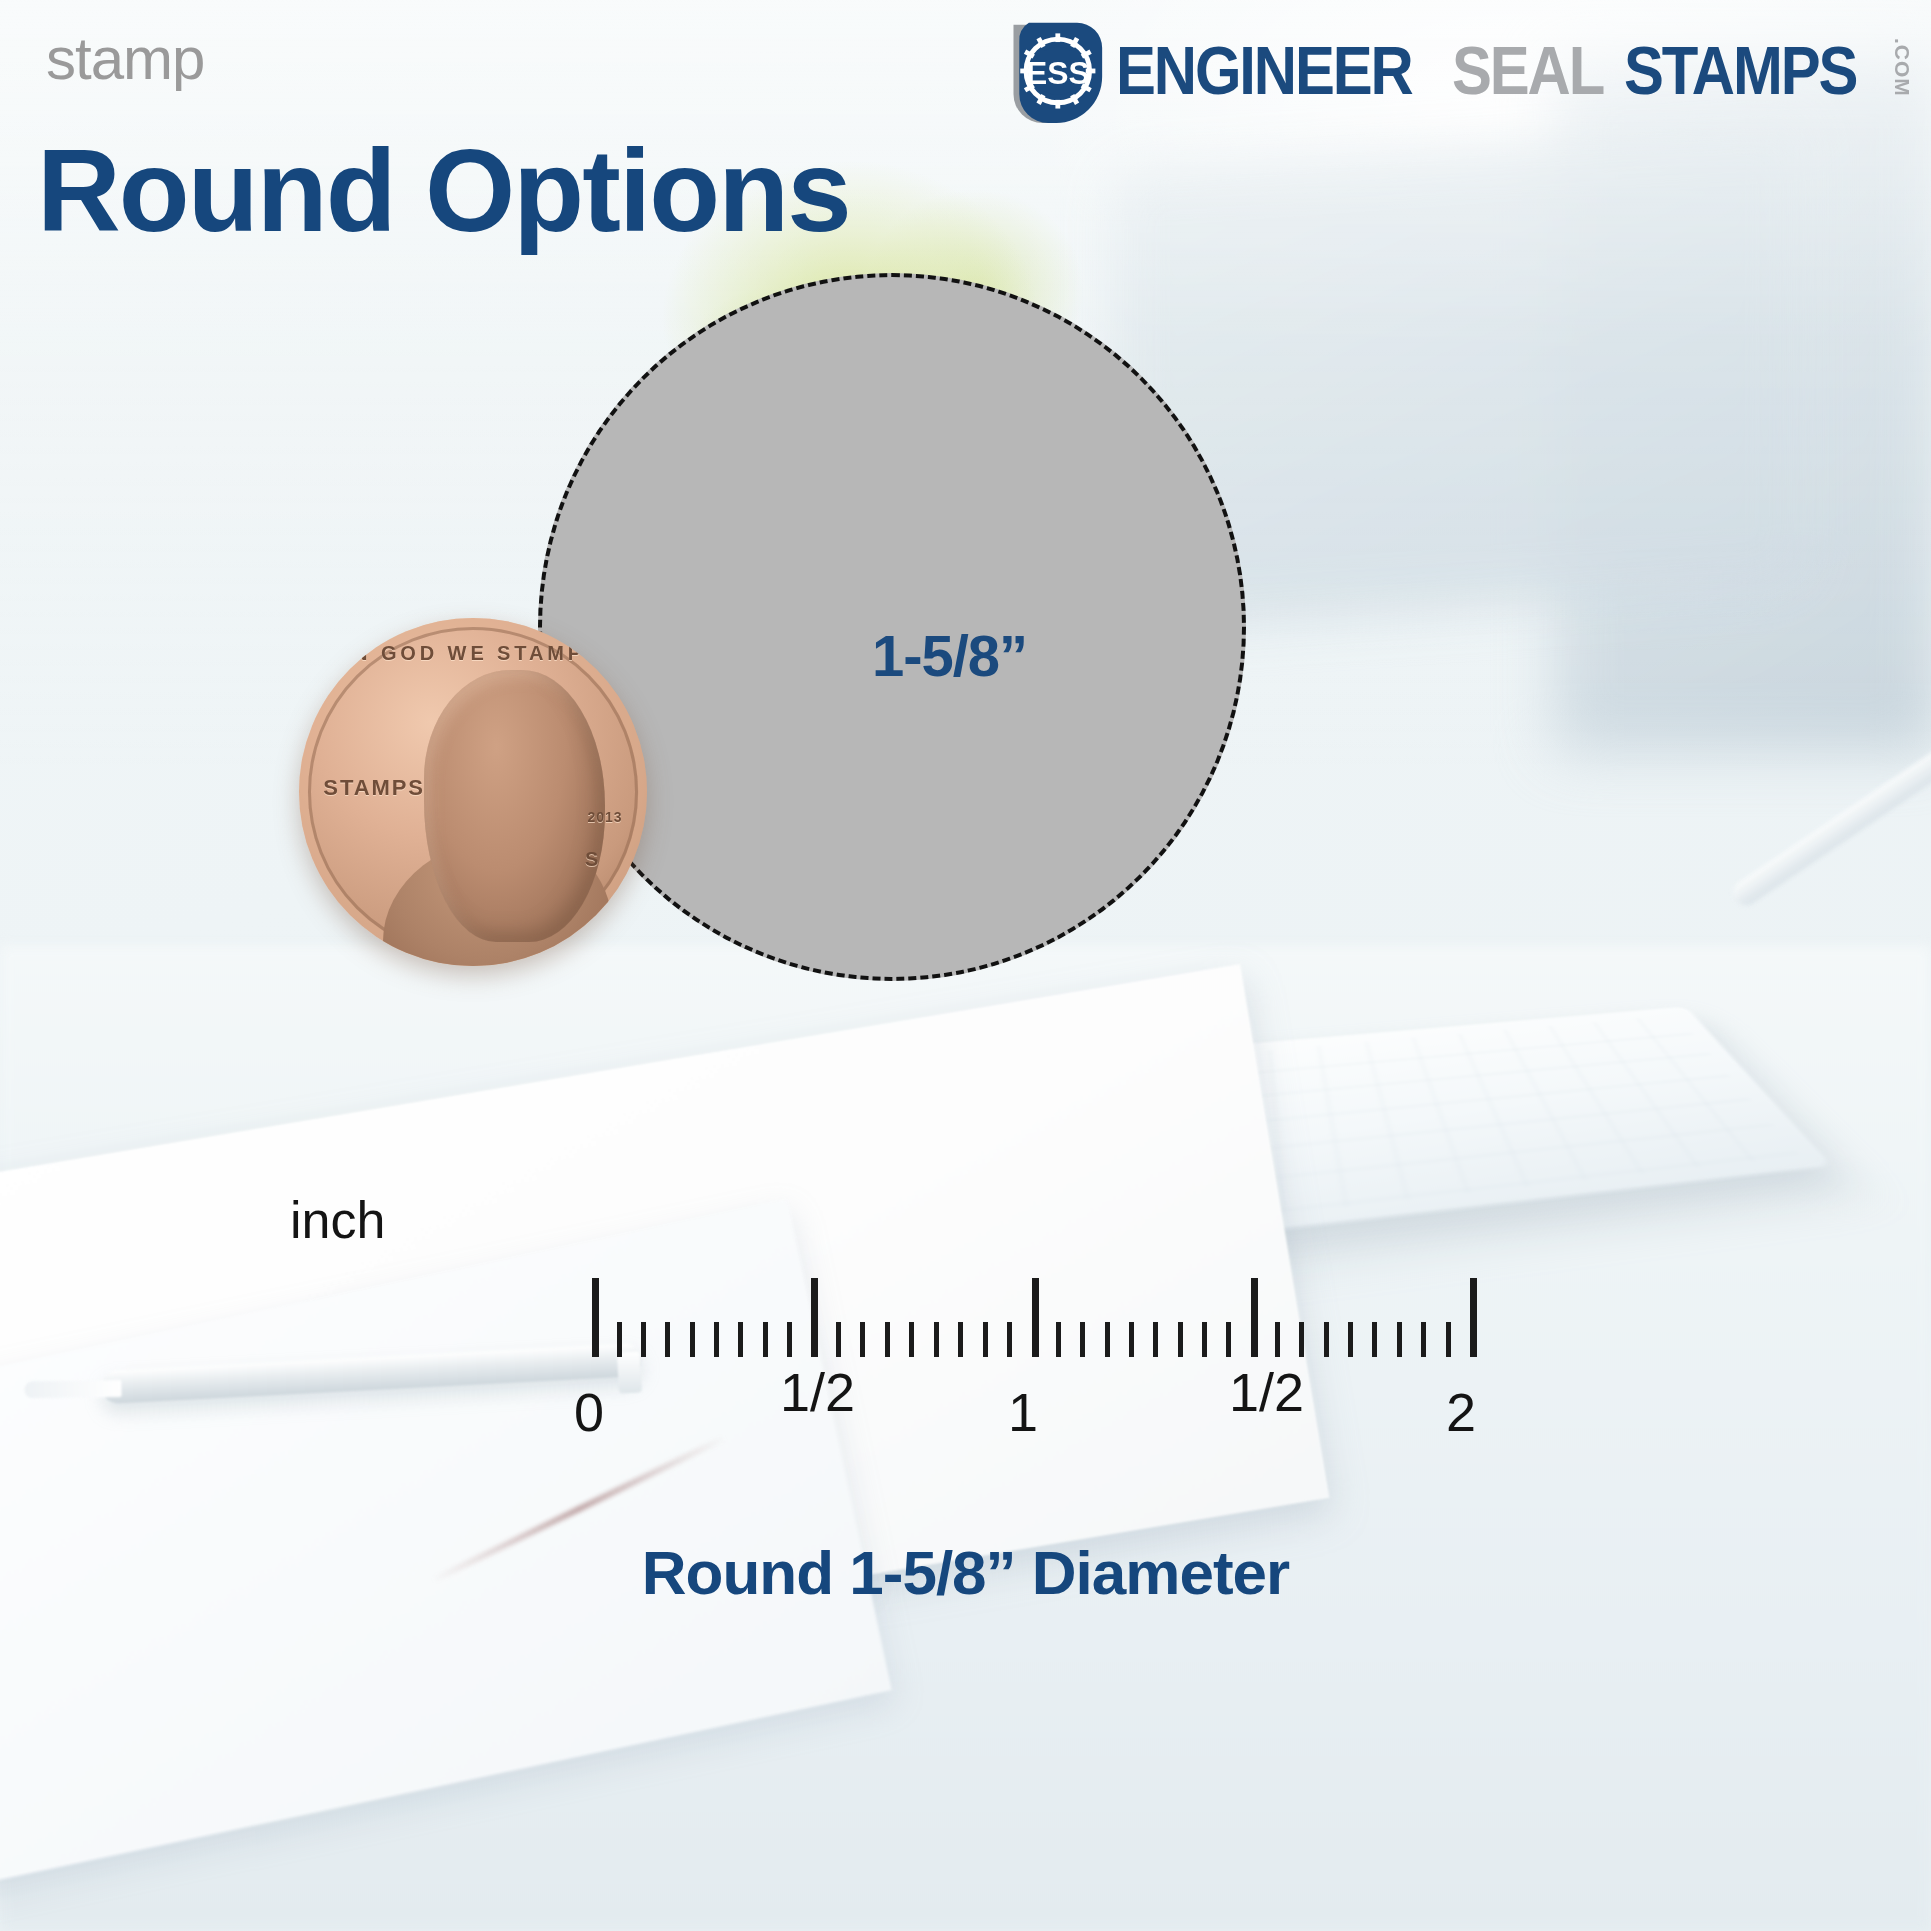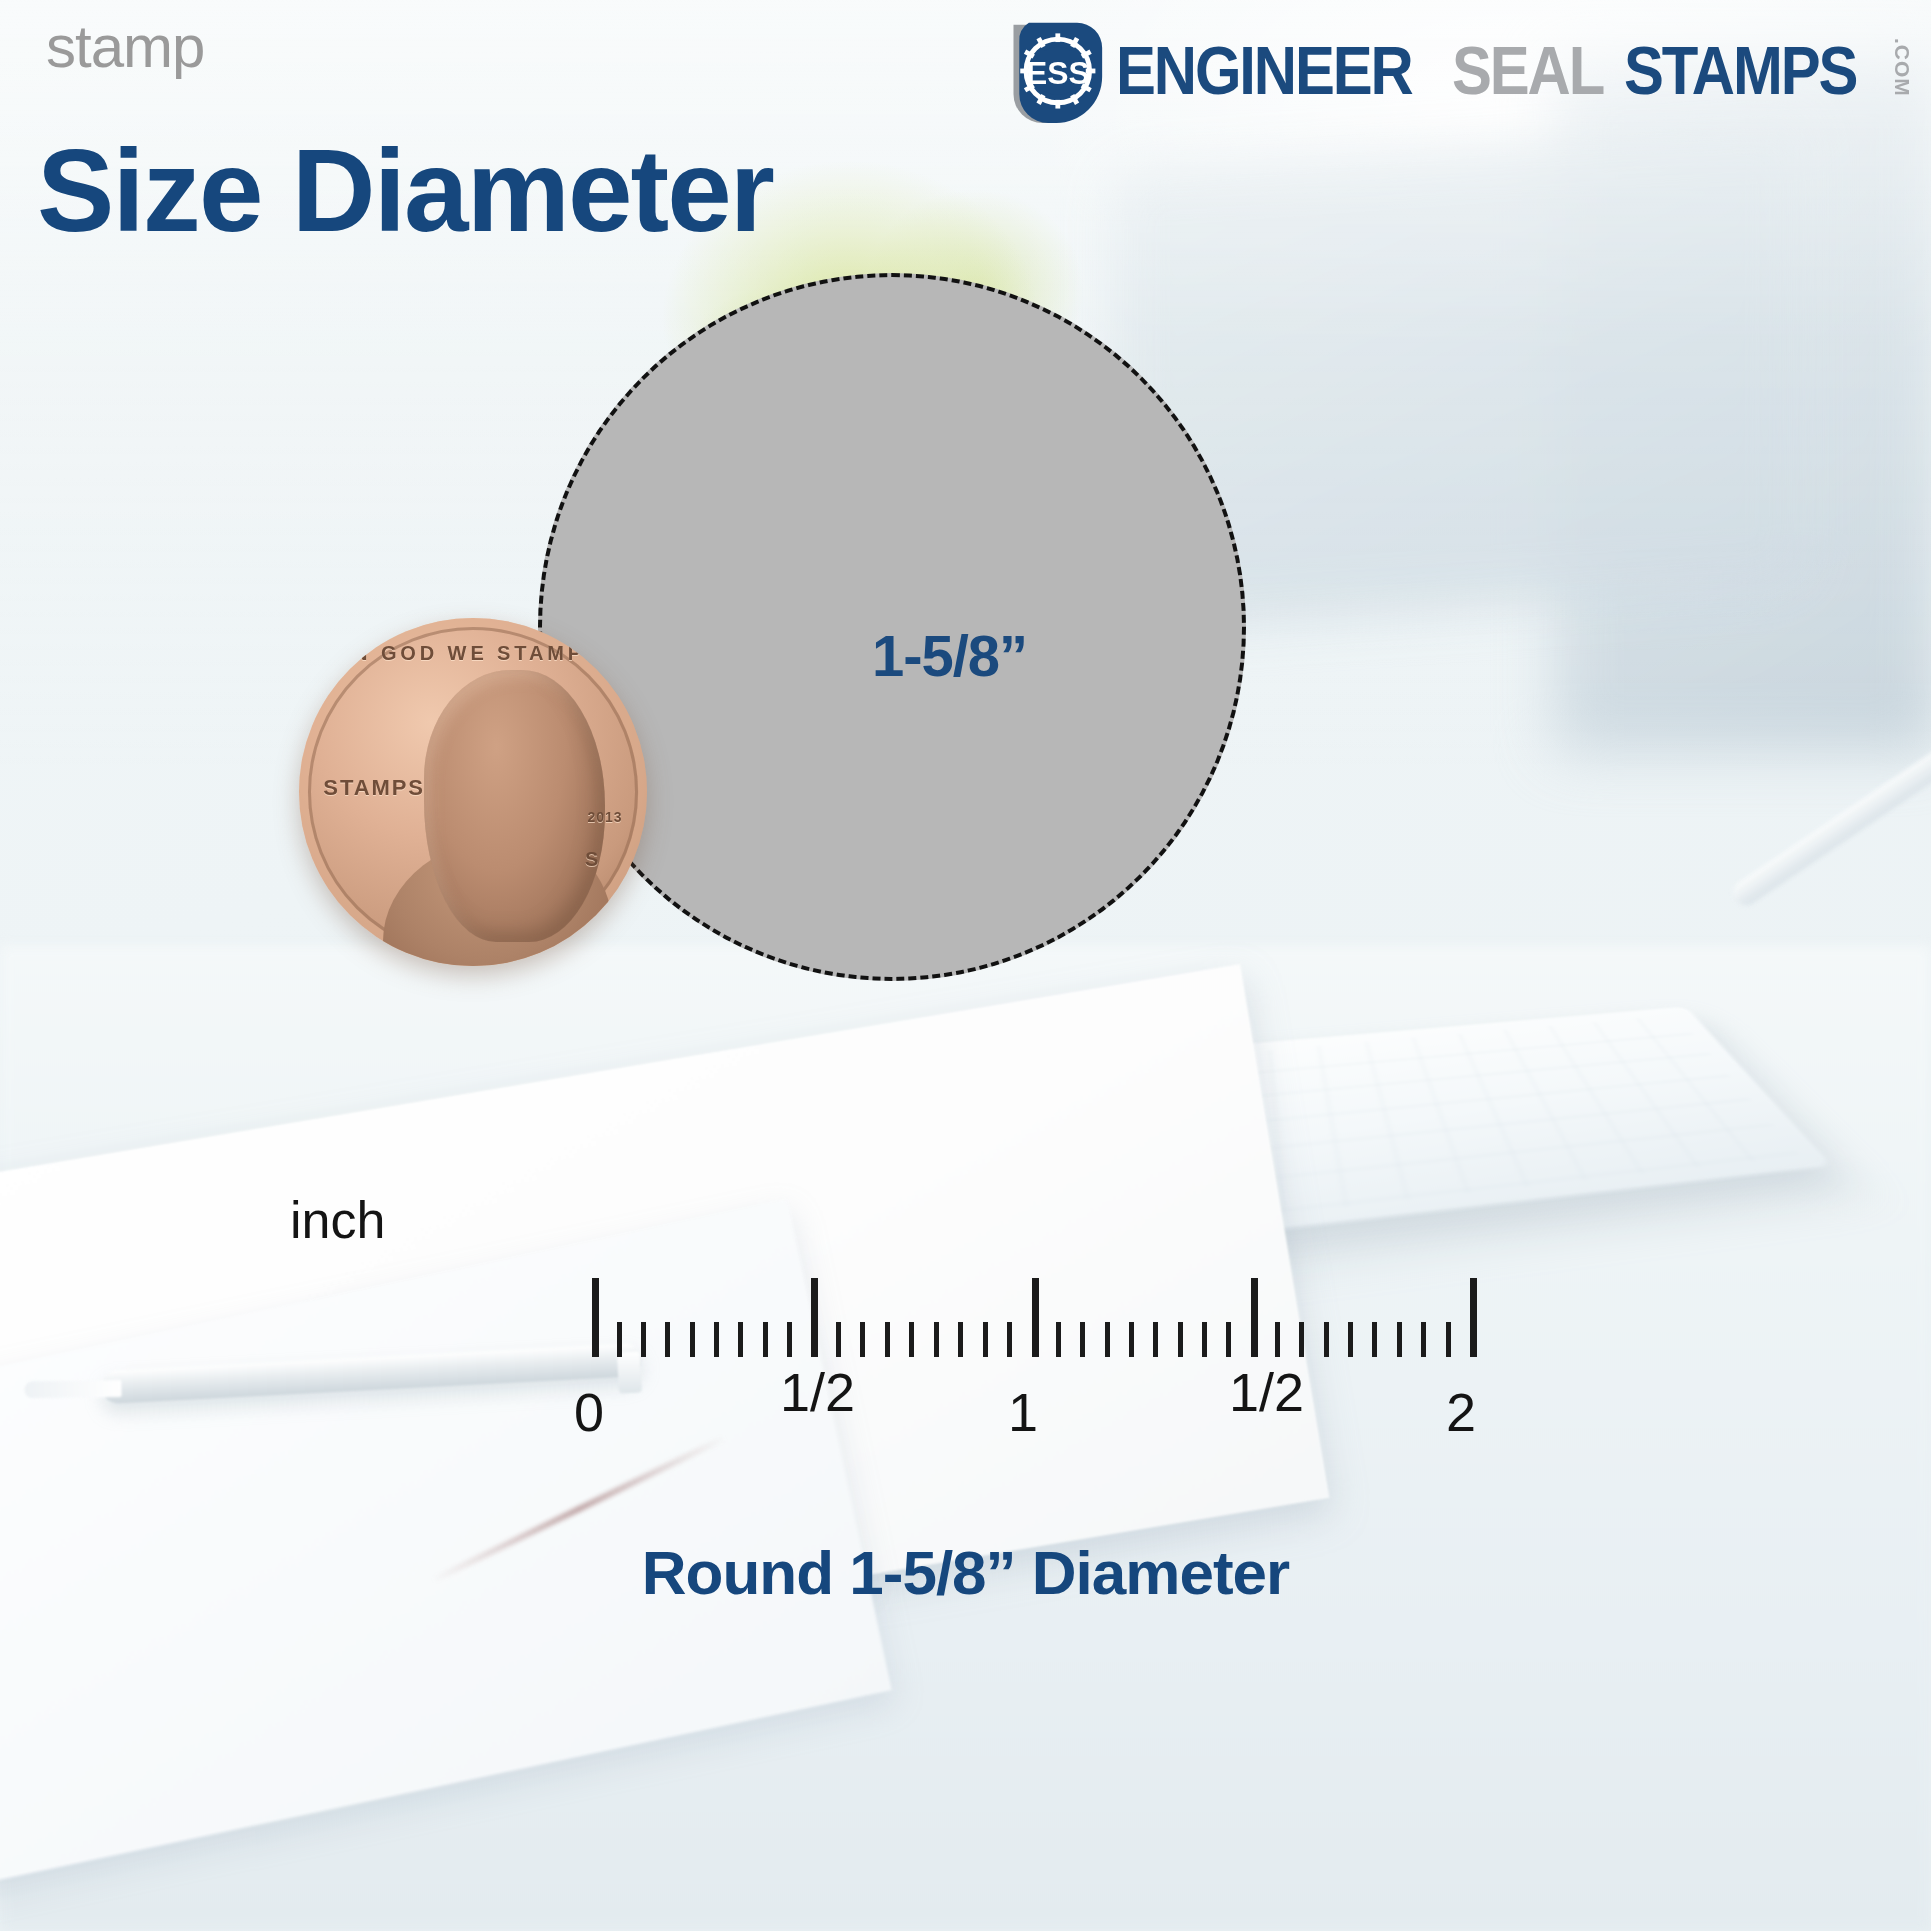--- a/index.html
+++ b/index.html
@@ -106,21 +106,21 @@
     transform:rotate(-26deg); filter:blur(2.3px);
   }
   
   #sheen{
     position:absolute; inset:0;
     background:linear-gradient(180deg, rgba(255,255,255,.55) 0%, rgba(255,255,255,.10) 18%, rgba(255,255,255,0) 40%);
   }
 
   
   #kicker{
-    position:absolute; left:46px; top:12px;
+    position:absolute; left:46px; top:24px;
     font-size:60px; color:#9a9a9a; letter-spacing:-1px; font-weight:400;
   }
   #title{
     position:absolute; left:37px; top:124px;
     font-size:116px; font-weight:bold; color:#16477d; letter-spacing:-1.9px;
   }
 
   
   #logo{ position:absolute; right:17.4px; top:17.4px; height:106px; display:flex; align-items:center; }
   #logo .shield-wrap{ position:relative; width:114px; height:106px; }
@@ -215,21 +215,21 @@
   <div id="paper1"></div>
   <div id="paper2"></div>
   <div id="pen"></div>
   <div id="pen-band"></div>
   <div id="stylus2"></div>
   <div id="redline"></div>
   <div id="sheen"></div>
 </div>
 
 <div id="kicker">stamp</div>
-<h1 id="title">Size Diameter</h1>
+<h1 id="title">Round Options</h1>
 
 <div id="logo">
   <div class="shield-wrap">
     <svg viewBox="0 0 118 110" width="114" height="106" aria-hidden="true">
       <path d="M18 8 h58 a30 30 0 0 1 30 30 v26 a46 46 0 0 1 -46 46 h-12 a30 30 0 0 1 -30 -30 z" fill="#9a9ea2"></path>
       <path d="M34 6 h50 a26 26 0 0 1 26 26 v30 a48 48 0 0 1 -48 48 h-8 a30 30 0 0 1 -30 -30 v-54 a20 20 0 0 1 10 -20 z" fill="#1b4a7e"></path>
       <g fill="none" stroke="#ffffff" stroke-width="5">
         <circle cx="64" cy="56" r="33"></circle>
       </g>
       <g stroke="#ffffff" stroke-width="5" stroke-linecap="butt">

